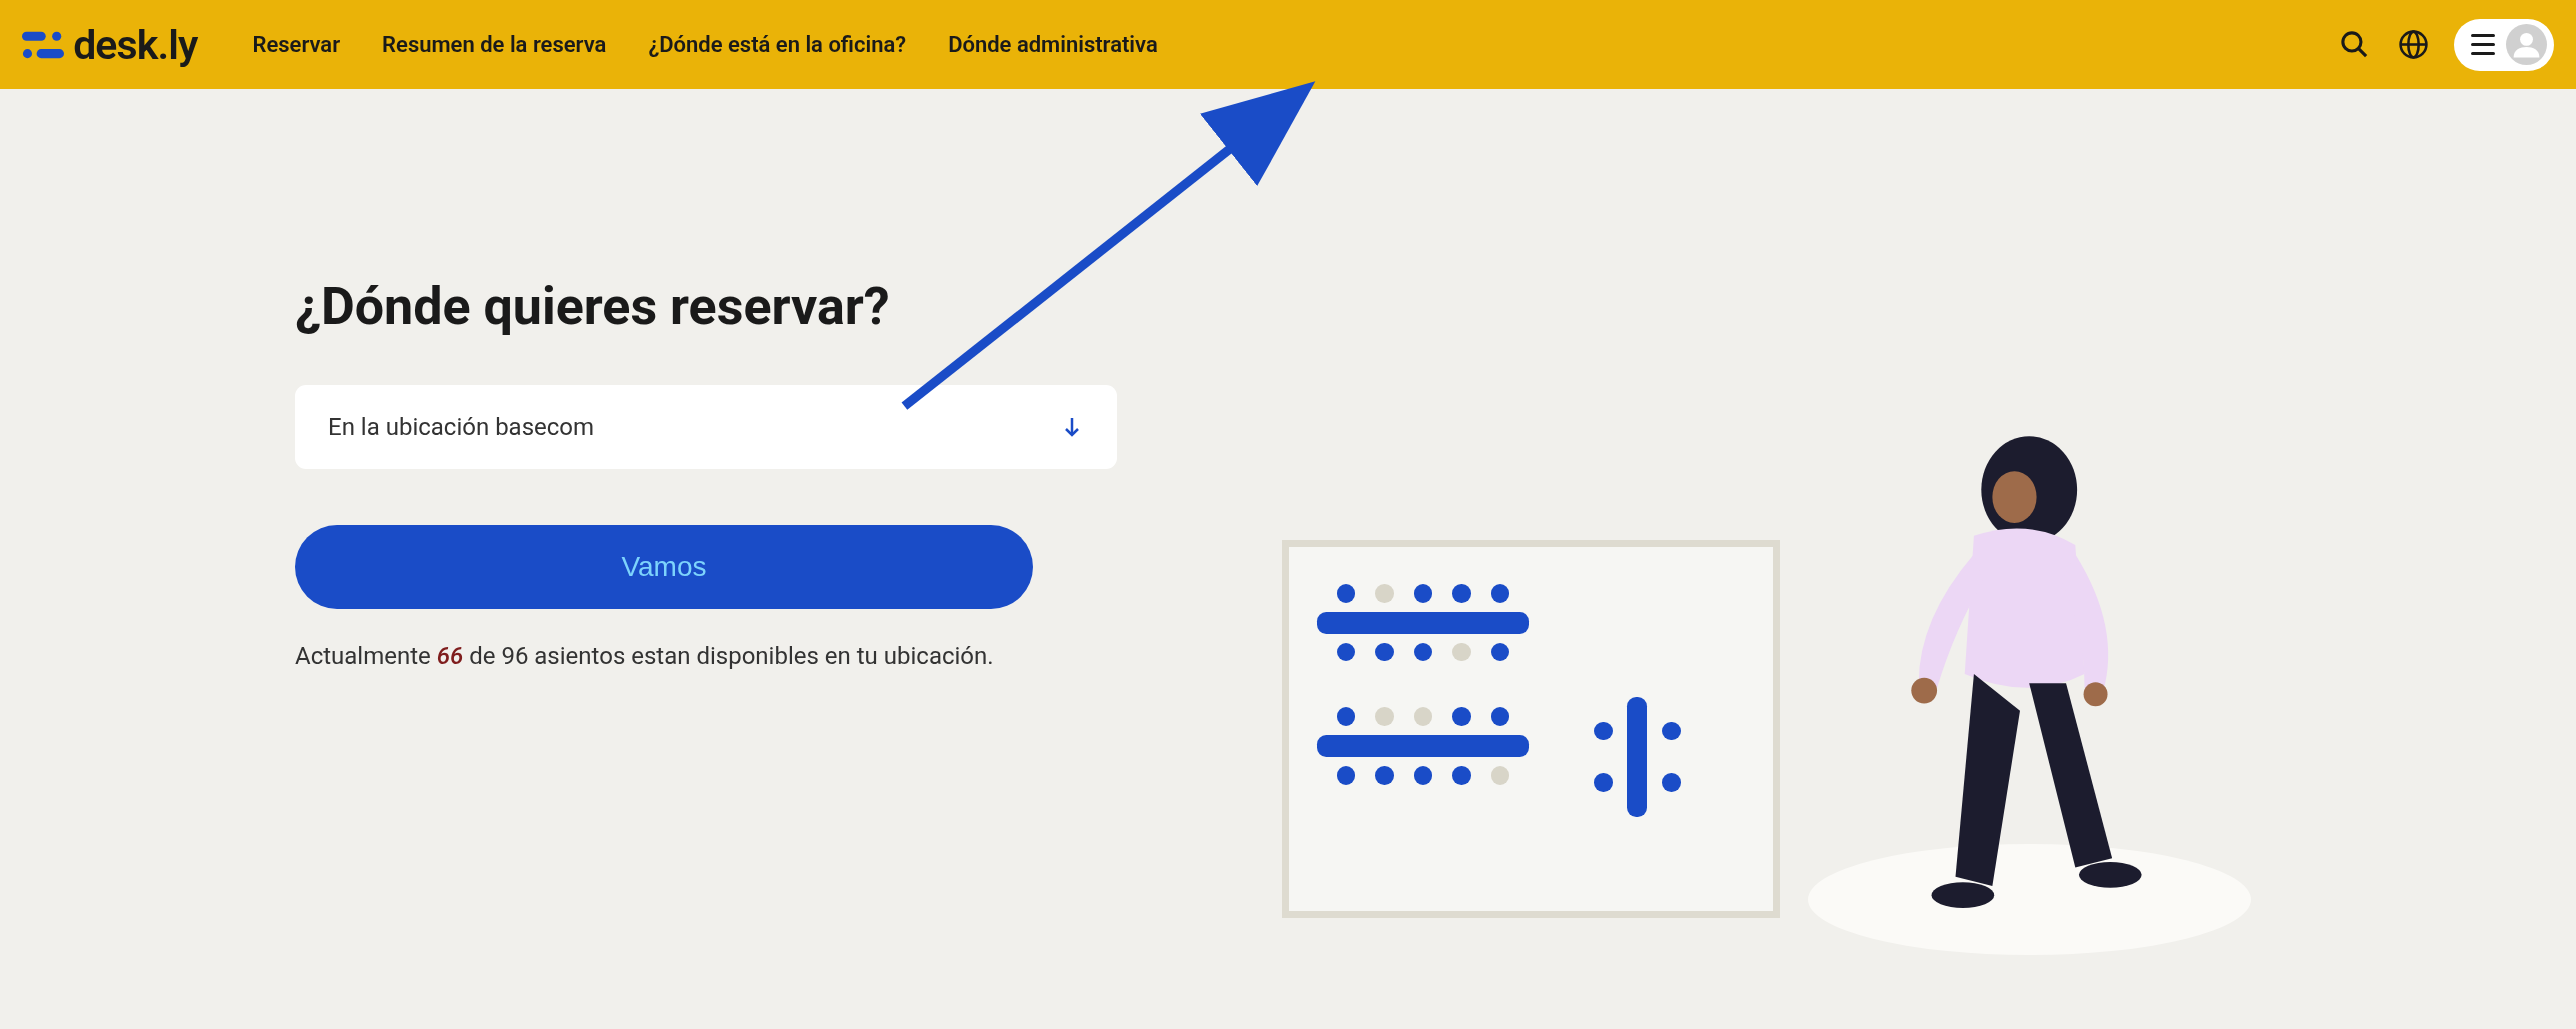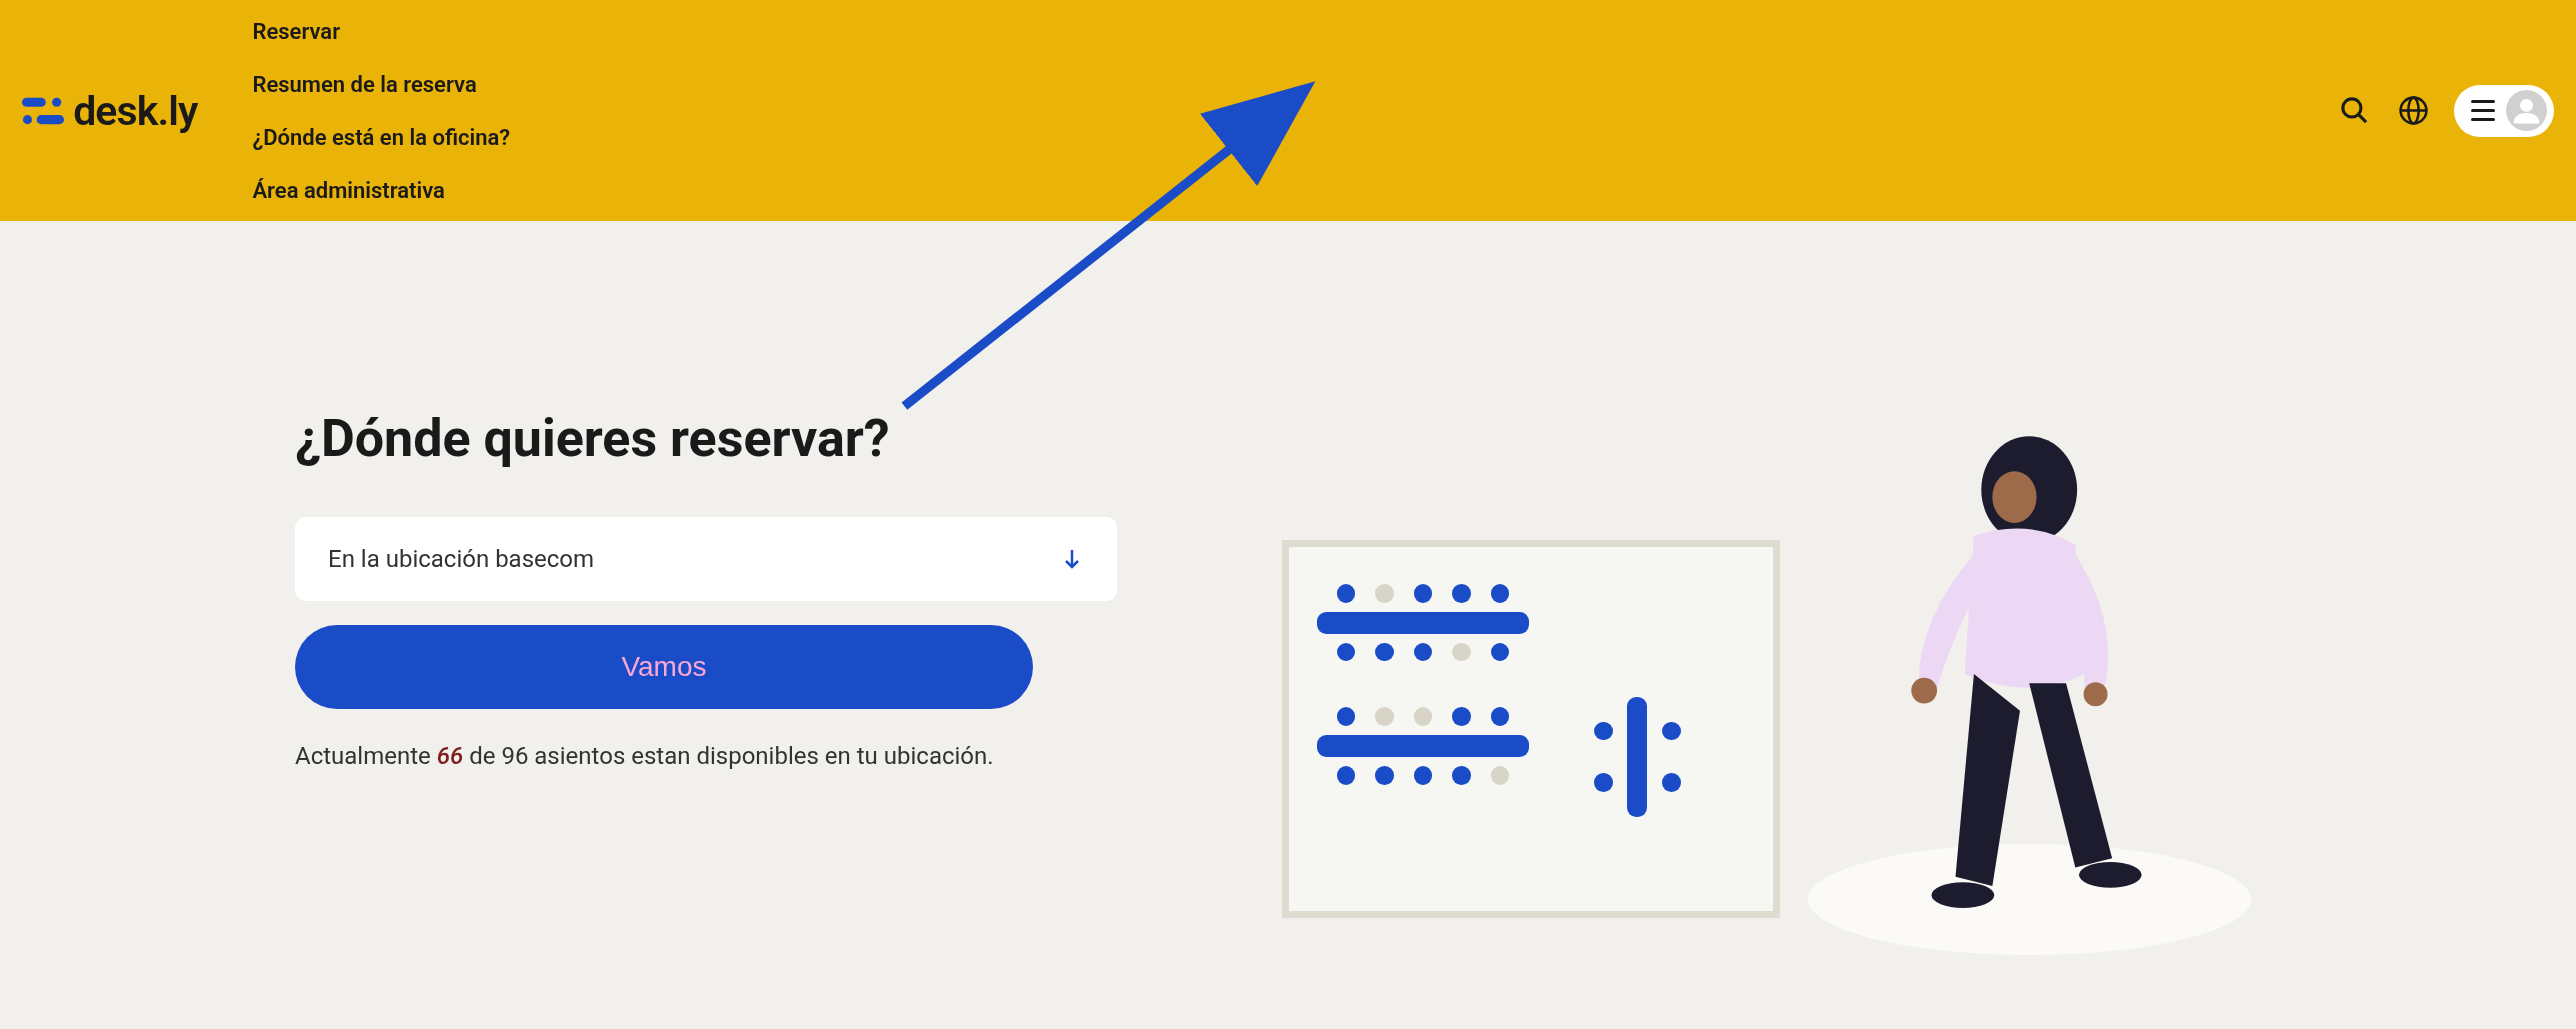--- a/index.html
+++ b/index.html
@@ -30,22 +30,21 @@
   height: 33px;
   position: relative;
 }
 .logo-text {
   font-size: 41px;
   font-weight: 600;
   letter-spacing: -0.9px;
 }
 .nav {
   display: flex;
-  gap: 28px;
-  flex-direction: column;
+  gap: 42px;
 }
 .nav-item {
   font-size: 22px;
   font-weight: 600;
   cursor: pointer;
 }
 .header-right {
   margin-left: auto;
   display: flex;
   align-items: center;
@@ -117,28 +116,29 @@
   display: flex;
   align-items: center;
   justify-content: space-between;
   cursor: pointer;
   margin-bottom: 24px;
 }
 .location-text { font-size: 24px; color: #333; }
 .go-button {
   width: 738px;
   background: #1a4cc7;
-  color: #f9a8d4;
+  color: #7dd3fc;
   border: none;
   border-radius: 46px;
   padding: 26px;
   font-size: 28px;
   font-weight: 500;
   cursor: pointer;
   margin-bottom: 33px;
+  margin-top: 32px;
 }
 .availability {
   font-size: 24px;
   color: #333;
 }
 .availability .count { color: #7f1d1d; font-weight: 500; font-style: italic; }
 
 
 .illustration {
   position: absolute;
@@ -194,21 +194,21 @@
         <rect x="16" y="23" width="30" height="10" rx="5" fill="#1a4cc7"></rect>
       </svg>
     </div>
     <span class="logo-text">desk.ly</span>
   </div>
 
   <div class="nav">
     <div class="nav-item">Reservar</div>
     <div class="nav-item">Resumen de la reserva</div>
     <div class="nav-item">¿Dónde está en la oficina?</div>
-    <div class="nav-item">Área administrativa</div>
+    <div class="nav-item">Dónde administrativa</div>
   </div>
 
   <div class="header-right">
     <div class="icon-btn">
       <svg width="31" height="31" viewBox="0 0 24 24" fill="none" stroke="#1a1a1a" stroke-width="2.4">
         <circle cx="10" cy="10" r="7"></circle>
         <line x1="21" y1="21" x2="15" y2="15"></line>
       </svg>
     </div>
     <div class="icon-btn">

